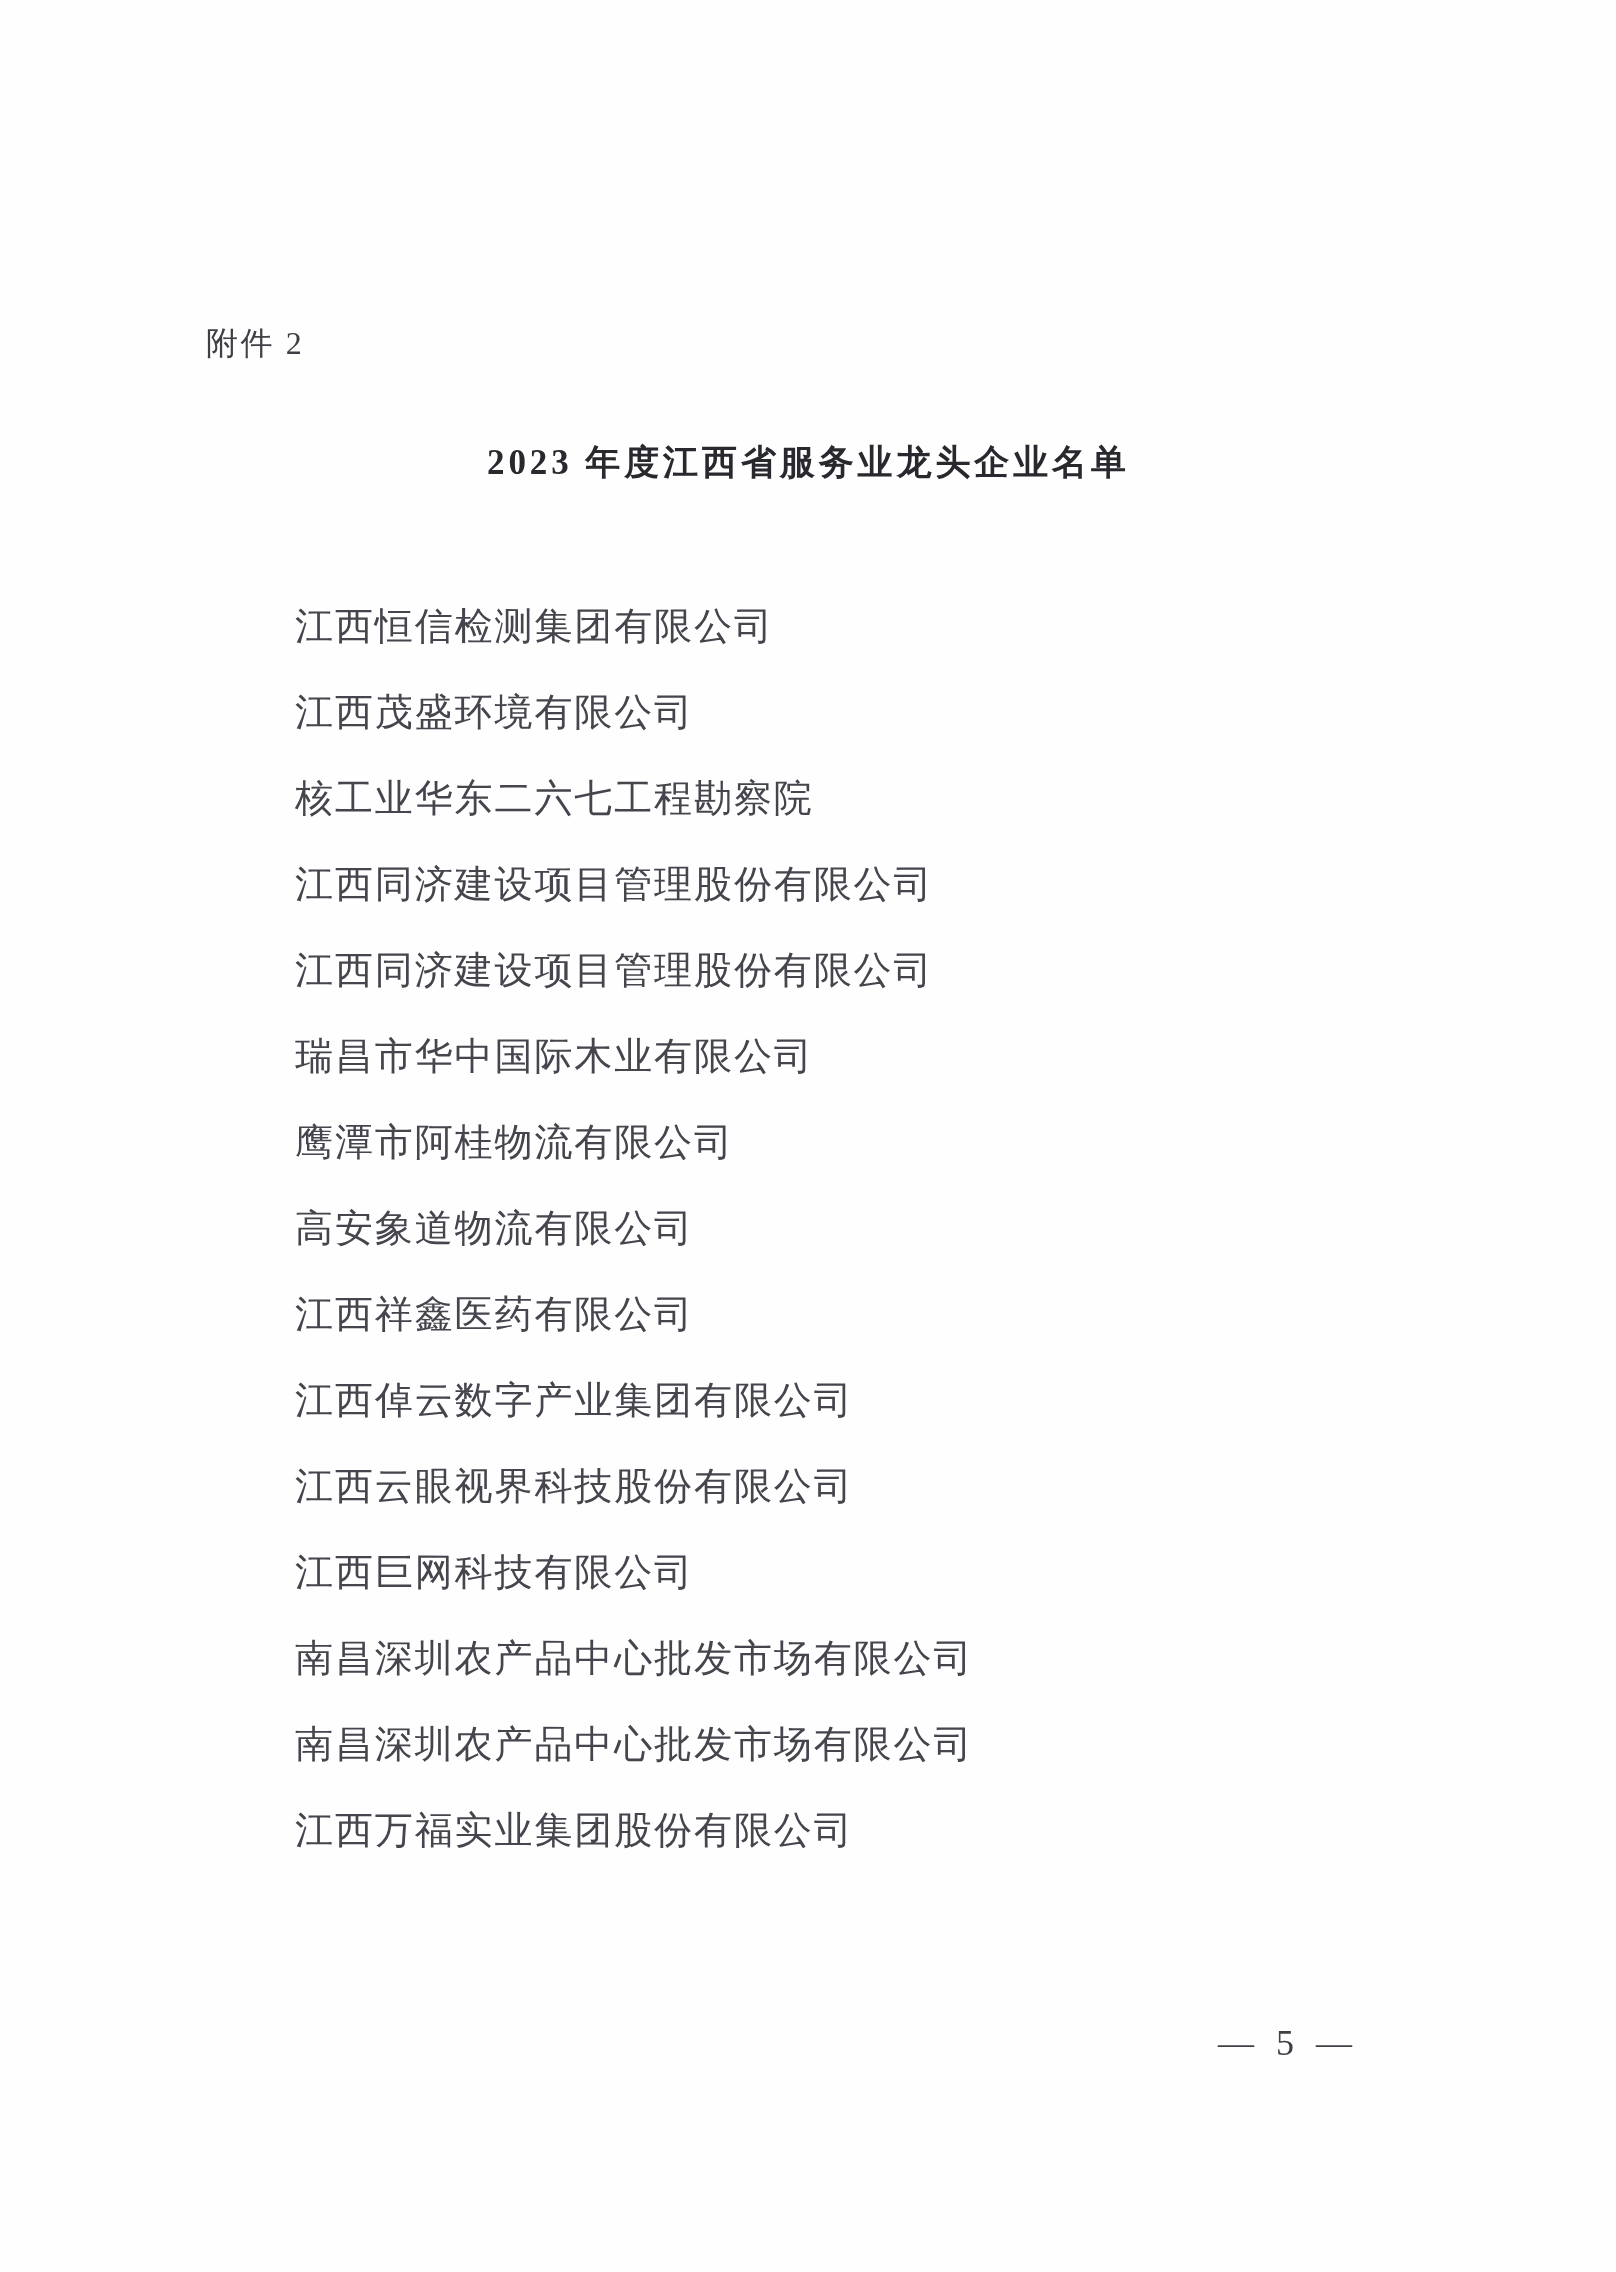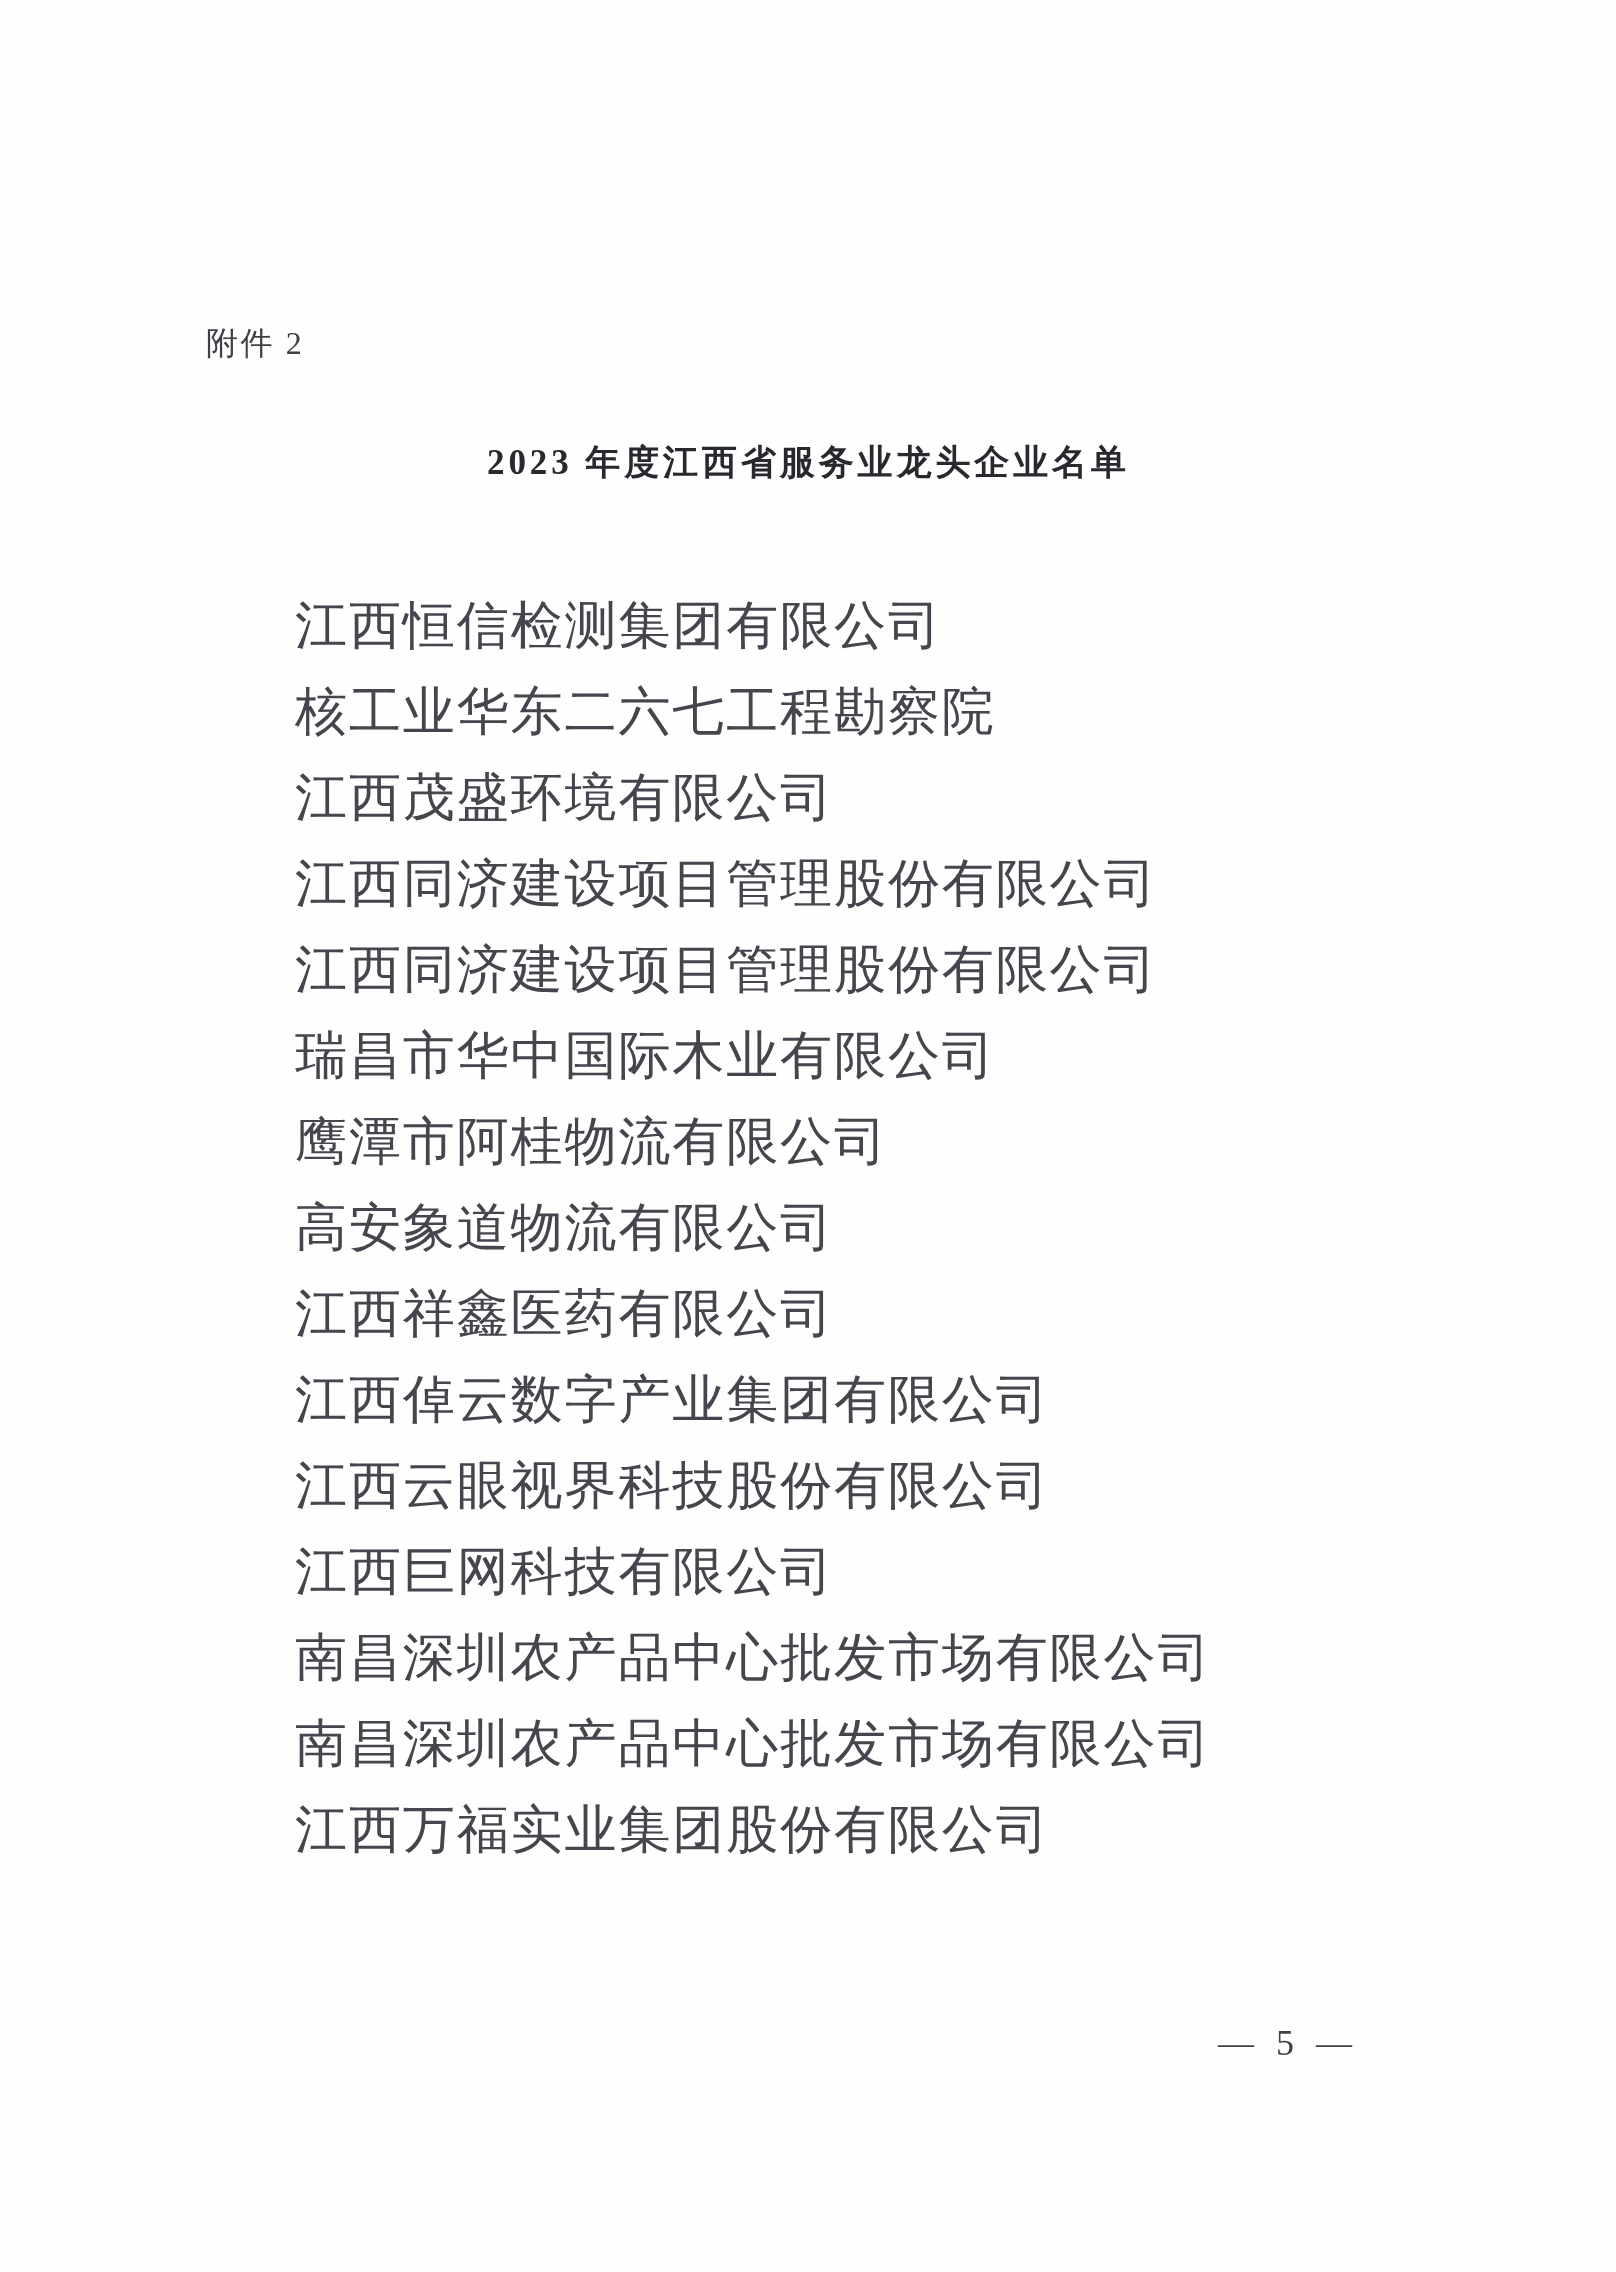--- a/index.html
+++ b/index.html
@@ -44,21 +44,21 @@
     left: 295px;
     top: 583px;
     margin: 0;
     padding: 0;
     list-style: none;
   }
   .company-list li {
     height: 86px;
     display: flex;
     align-items: center;
-    font-size: 52px;
+    font-size: 38px;
     color: #45454d;
     letter-spacing: 1.9px;
     white-space: pre;
   }
   .page-number {
     position: absolute;
     left: 1218px;
     top: 2022px;
     font-size: 36px;
     color: #3f3f46;
@@ -70,22 +70,22 @@
 <body>
 
 <div class="page">
 
   <div class="attachment-label">附件 2</div>
 
   <div class="doc-title">2023 年度江西省服务业龙头企业名单</div>
 
   <ul class="company-list">
     <li>江西恒信检测集团有限公司</li>
+    <li>江西茂盛环境有限公司</li>
     <li>核工业华东二六七工程勘察院</li>
-    <li>江西茂盛环境有限公司</li>
     <li>江西同济建设项目管理股份有限公司</li>
     <li>江西同济建设项目管理股份有限公司</li>
     <li>瑞昌市华中国际木业有限公司</li>
     <li>鹰潭市阿桂物流有限公司</li>
     <li>高安象道物流有限公司</li>
     <li>江西祥鑫医药有限公司</li>
     <li>江西倬云数字产业集团有限公司</li>
     <li>江西云眼视界科技股份有限公司</li>
     <li>江西巨网科技有限公司</li>
     <li>南昌深圳农产品中心批发市场有限公司</li>

